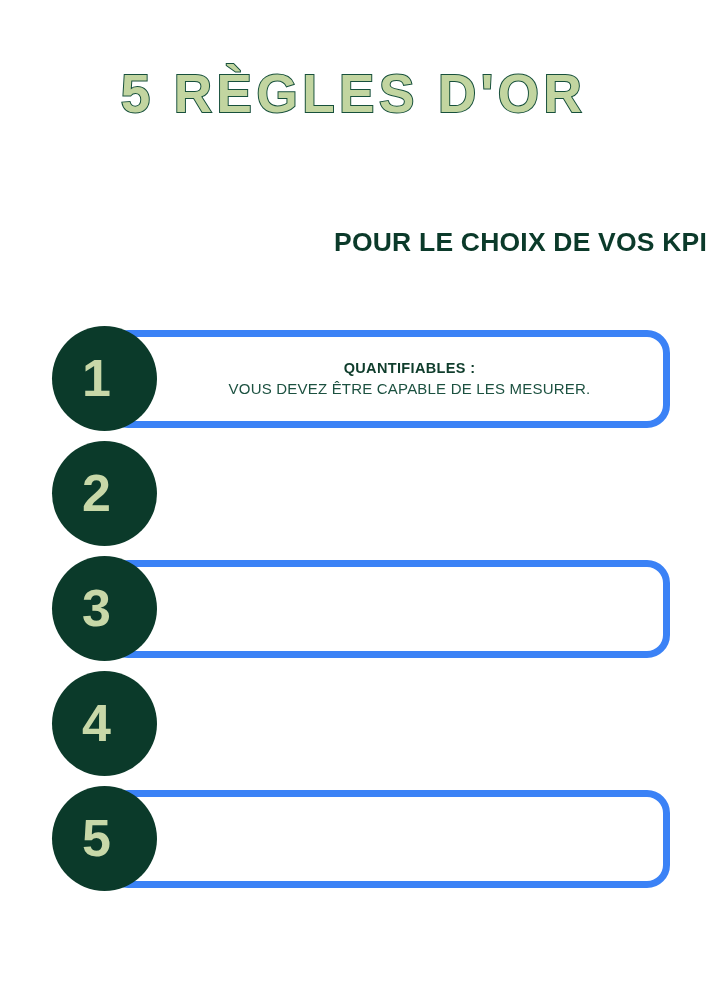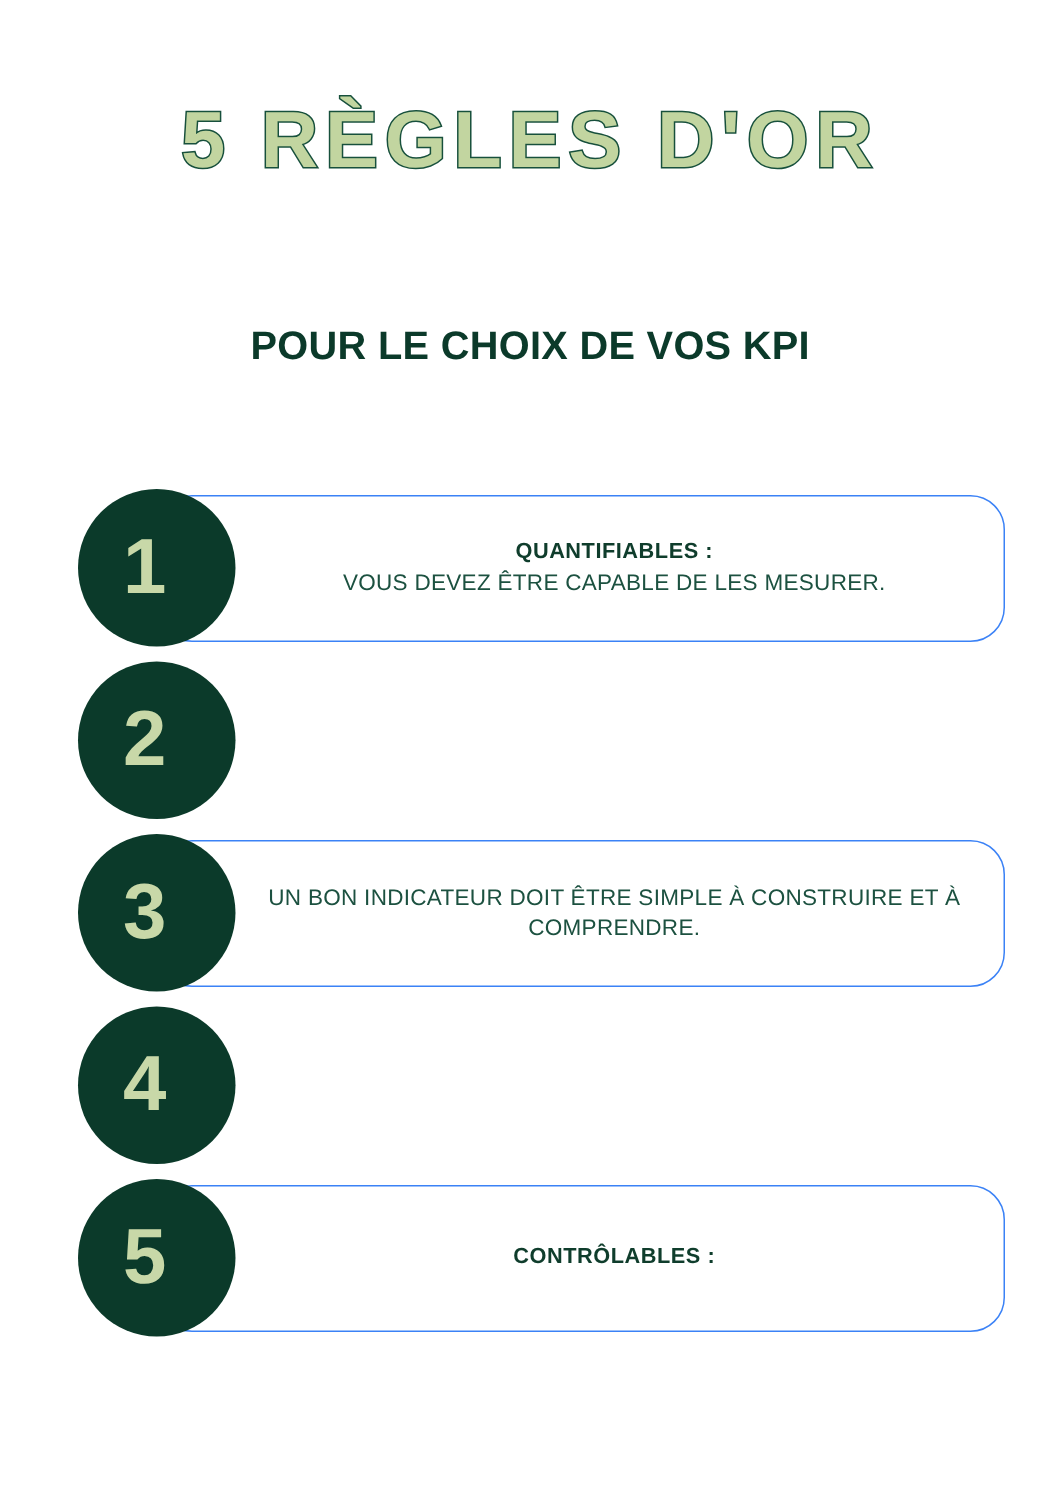--- a/index.html
+++ b/index.html
@@ -42,24 +42,24 @@
     -webkit-text-stroke: 2px #17503C;
     paint-order: stroke fill;
     text-transform: uppercase;
     white-space: nowrap;
     margin: 0;
   }
 
   
   .subtitle-wrap {
     position: absolute;
-    top: 215px;
+    top: 227px;
     left: 0;
     width: 707px;
-    text-align: center;
+    text-align: right;
   }
   .subtitle {
     display: inline-block;
     font-size: 26.5px;
     font-weight: 700;
     letter-spacing: 0.2px;
     color: #0B3A2A;
     text-transform: uppercase;
     white-space: nowrap;
     margin: 0;
@@ -81,21 +81,21 @@
   .rule-row:last-child { margin-bottom: 0; }
 
   .rule-card {
     position: absolute;
     left: 105px;
     right: 37px;
     top: 0;
     height: 98px;
     box-sizing: border-box;
     background: #ffffff;
-    border: 1px solid #3b82f6;
+    border: 7px solid #3b82f6;
     border-radius: 23px;
     display: flex;
     align-items: center;
     justify-content: center;
   }
 
   .rule-text {
     box-sizing: border-box;
     width: 100%;
     padding: 0 14px 0 58px;
@@ -175,36 +175,34 @@
         </div>
       </div>
       <div class="rule-row">
         <div class="rule-badge">
           <span class="rule-number">2</span>
         </div>
       </div>
       <div class="rule-row">
         <div class="rule-card">
           <div class="rule-text">
-            <span class="rule-body">UN BON INDICATEUR DOIT ÊTRE SIMPLE À CONSTRUIRE ET À COMPRENDRE.</span>
           </div>
         </div>
         <div class="rule-badge">
           <span class="rule-number">3</span>
         </div>
       </div>
       <div class="rule-row">
         <div class="rule-badge">
           <span class="rule-number">4</span>
         </div>
       </div>
       <div class="rule-row">
         <div class="rule-card">
           <div class="rule-text">
-            <span class="rule-heading">CONTRÔLABLES :</span>
           </div>
         </div>
         <div class="rule-badge">
           <span class="rule-number">5</span>
         </div>
       </div>
     </div>
 
 </div>
 

